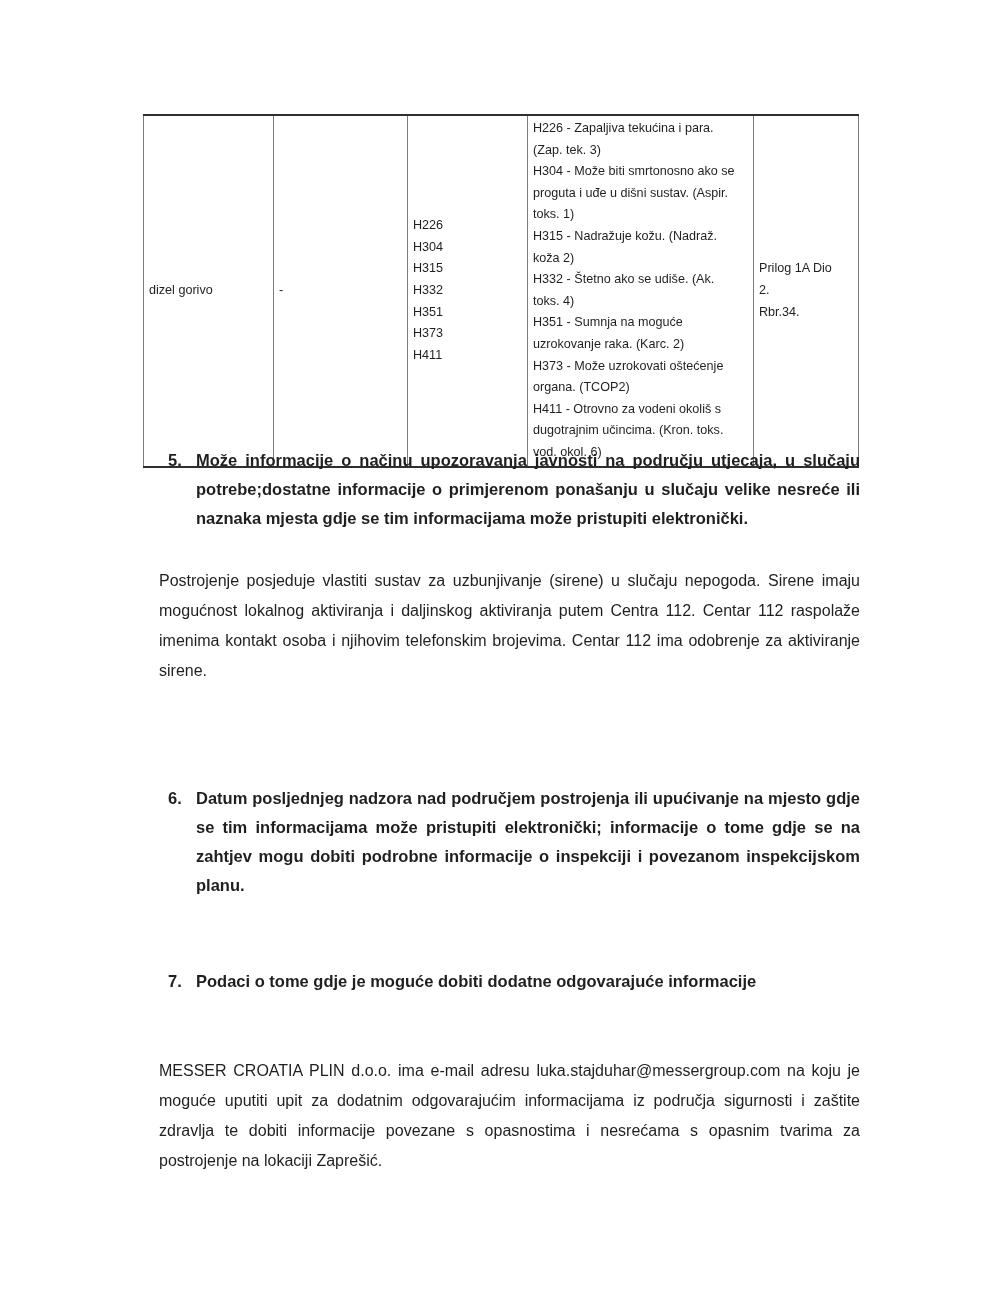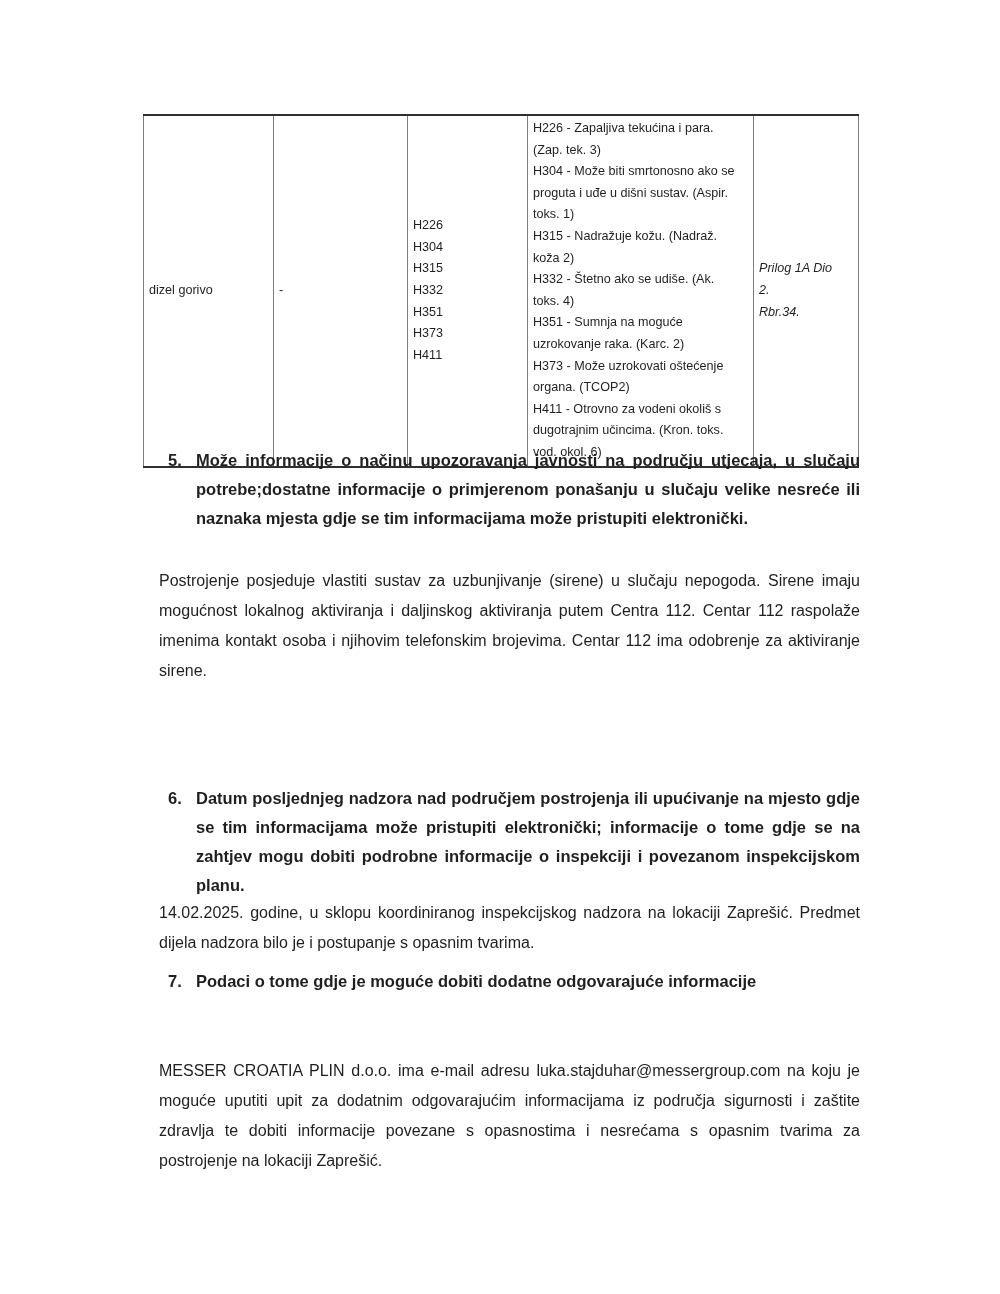--- a/index.html
+++ b/index.html
@@ -28,21 +28,21 @@
     border-left:1px solid #7d7d7d;
     border-right:1px solid #7d7d7d;
     border-top:2px solid #2f2f2f;
     border-bottom:2px solid #2f2f2f;
     vertical-align:middle;
     padding:2px 16px 2px 5px;
     overflow:hidden;
   }
   td.cell-pictograms { padding-left:9px; }
   td.cell-statements { vertical-align:top; padding-left:4px; }
-  td.cell-reference  { padding-left:9px;font-style:italic; }
+  td.cell-reference  { padding-left:9px; }
 
   
   .sec-heading {
     position:absolute;
     left:168px;
     width:692px;
     display:flex;
     font-weight:bold;
     font-size:16.5px;
     line-height:29px;
@@ -122,21 +122,20 @@
   </div>
 
   <div id="para-sirens" class="para">Postrojenje posjeduje vlastiti sustav za uzbunjivanje (sirene) u slučaju nepogoda. Sirene imaju mogućnost lokalnog aktiviranja i daljinskog aktiviranja putem Centra 112. Centar 112 raspolaže imenima kontakt osoba i njihovim telefonskim brojevima. Centar 112 ima odobrenje za aktiviranje sirene.</div>
 
 
   <div id="heading-6" class="sec-heading">
     <span class="num">6.</span>
     <span class="txt">Datum posljednjeg nadzora nad područjem postrojenja ili upućivanje na mjesto gdje se tim informacijama može pristupiti elektronički; informacije o tome gdje se na zahtjev mogu dobiti podrobne informacije o inspekciji i povezanom inspekcijskom planu.</span>
   </div>
 
-  <div id="para-inspection" class="para">14.02.2025. godine, u sklopu koordiniranog inspekcijskog nadzora na lokaciji Zaprešić. Predmet dijela nadzora bilo je i postupanje s opasnim tvarima.</div>
 
   <div id="heading-7" class="sec-heading">
     <span class="num">7.</span>
     <span class="txt">Podaci o tome gdje je moguće dobiti dodatne odgovarajuće informacije</span>
   </div>
 
   <div id="para-contact" class="para">MESSER CROATIA PLIN d.o.o. ima e-mail adresu luka.stajduhar@messergroup.com na koju je moguće uputiti upit za dodatnim odgovarajućim informacijama iz područja sigurnosti i zaštite zdravlja te dobiti informacije povezane s opasnostima i nesrećama s opasnim tvarima za postrojenje na lokaciji Zaprešić.</div>
 
 </div>
 

